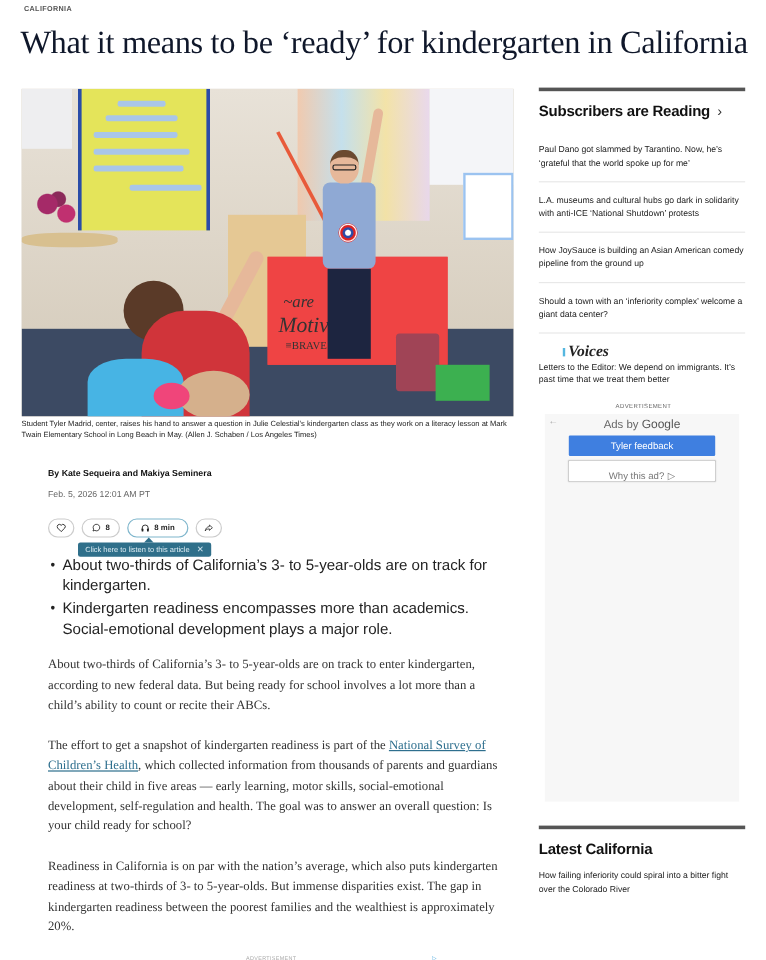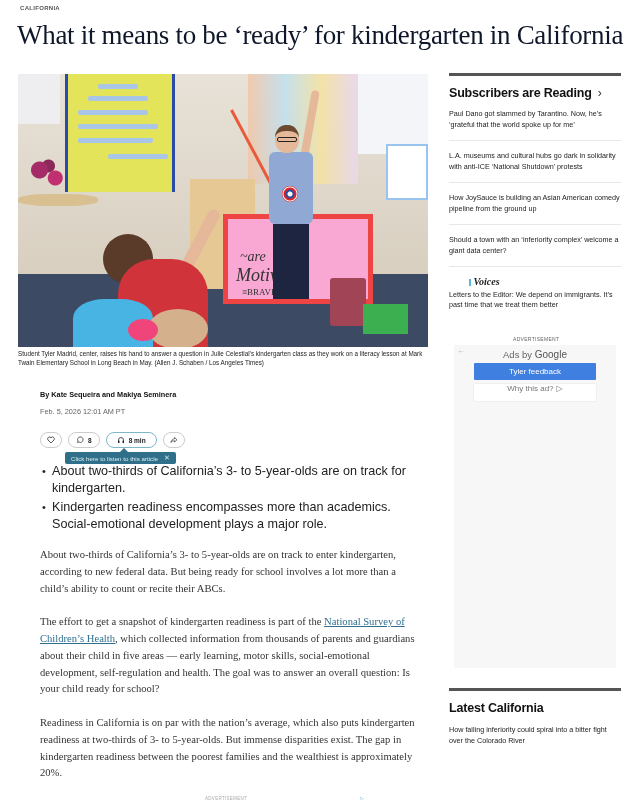--- a/index.html
+++ b/index.html
@@ -15,21 +15,21 @@
   .photo .floor { position: absolute; left: 0; top: 200px; width: 410px; height: 73px; background: #3c4a63; }
   .photo .whiteboard-l { position: absolute; left: 0; top: 0; width: 42px; height: 50px; background: #eeeef0; }
   .photo .chart-yellow { position: absolute; left: 47px; top: 0; width: 110px; height: 118px; background: #e4e45a; border-left: 3px solid #2a4ca8; border-right: 3px solid #2a4ca8; }
   .photo .chart-yellow i { position: absolute; left: 10px; height: 5px; background: #a9c6e8; border-radius: 2px; }
   .photo .whiteboard-r { position: absolute; left: 340px; top: 0; width: 70px; height: 80px; background: #f4f5f8; }
   .photo .posters { position: absolute; left: 230px; top: 0; width: 110px; height: 110px; background: linear-gradient(90deg,#f2c6a8,#bfe0f0,#f5e3a0,#e9d7f0); opacity: .85; }
   .photo .cards { position: absolute; left: 368px; top: 70px; width: 42px; height: 56px; background: #ffffff; border: 2px solid #9bc3f0; }
   .photo .shelf { position: absolute; left: 172px; top: 105px; width: 65px; height: 110px; background: #e5c894; }
   .photo .table { position: absolute; left: 0; top: 120px; width: 80px; height: 12px; background: #d8c090; border-radius: 40%; }
   .photo .flowers { position: absolute; left: 8px; top: 80px; width: 45px; height: 40px; background: radial-gradient(circle at 30% 40%, #a52a68 0 8px, transparent 9px), radial-gradient(circle at 65% 60%, #c03070 0 7px, transparent 8px), radial-gradient(circle at 50% 30%, #8b2a5a 0 6px, transparent 7px); }
-  .photo .banner { position: absolute; left: 205px; top: 140px; width: 150px; height: 90px; background: #f9a8d4; border: 5px solid #ef4444; }
+  .photo .banner { position: absolute; left: 205px; top: 140px; width: 150px; height: 90px; background: #ef4444; border: 1px solid #ef4444; }
   .photo .banner span { position: absolute; font-family: "Liberation Serif", serif; font-style: italic; color: #333; }
   .photo .boy-head { position: absolute; left: 257px; top: 51px; width: 24px; height: 28px; background: #e6b89a; border-radius: 45%; border-top: 6px solid #6b4a30; }
   .photo .boy-glasses { position: absolute; left: 259px; top: 63px; width: 20px; height: 5px; border: 1px solid #222; border-radius: 2px; }
   .photo .boy-shirt { position: absolute; left: 251px; top: 78px; width: 44px; height: 72px; background: #8fa9d4; border-radius: 6px; }
   .photo .shield { position: absolute; left: 264px; top: 112px; width: 16px; height: 16px; border-radius: 50%; background: radial-gradient(circle, #ffffff 0 2px, #2a4ca8 3px 4px, #d22 5px 6px, #fff 7px, #d22 8px); }
   .photo .boy-pants { position: absolute; left: 255px; top: 150px; width: 36px; height: 75px; background: #1d2540; }
   .photo .arm-up { position: absolute; left: 288px; top: 16px; width: 8px; height: 68px; background: #e6b89a; transform: rotate(10deg); border-radius: 4px; }
   .photo .stick { position: absolute; left: 212px; top: 36px; width: 3px; height: 85px; background: #e85a3a; transform: rotate(-28deg); transform-origin: top; }
   .photo .kid1 { position: absolute; left: 85px; top: 160px; width: 50px; height: 50px; background: #5a3a28; border-radius: 50%; }
   .photo .kid2 { position: absolute; left: 100px; top: 185px; width: 90px; height: 88px; background: #d0343a; border-radius: 40% 40% 0 0; }
@@ -65,31 +65,31 @@
   .ad-label-bottom { position: absolute; left: 205px; top: 796px; font-size: 4.5px; color: #aaa; letter-spacing: .3px; }
   .ad-choice-bottom { position: absolute; left: 360px; top: 795px; width: 5px; height: 5px; color: #5ab0e0; font-size: 5px; }
 
   
   .rail { position: absolute; left: 449px; width: 172px; }
   .rail-rule { height: 3px; background: #555; }
   .rail-title { font-size: 12.5px; font-weight: bold; color: #111; letter-spacing: -0.2px; display: flex; align-items: center; gap: 6px; }
   .rail-title .chev { font-weight: normal; font-size: 12px; color: #333; }
   .rail-item { font-size: 7.2px; line-height: 10.5px; color: #222; padding: 10px 0; border-bottom: 1px solid #e8e8e8; }
   .rail-item:last-child { border-bottom: none; }
-  .rail-item .tag { font-family: "Liberation Serif", serif; font-style: italic; font-weight: bold; font-size: 10px; color: #222; display: flex; align-items: center; gap: 3px; margin-bottom: 2px; padding-left: 20px; }
+  .rail-item .tag { font-family: "Liberation Serif", serif; font-style: italic; font-weight: bold; font-size: 13px; color: #222; display: flex; align-items: center; gap: 3px; margin-bottom: 2px; padding-left: 20px; }
   .rail-item .tag::before { content: ""; width: 1.5px; height: 7px; background: #55b7e0; display: inline-block; }
   .rail-item .time { font-size: 5px; color: #777; margin-top: 4px; }
 
   .rail-ad-label { position: absolute; left: 513px; top: 336px; font-size: 5px; color: #666; letter-spacing: .3px; }
   .rail-ad { position: absolute; left: 454px; top: 345px; width: 162px; height: 323px; background: #f7f7f7; }
   .rail-ad .back { position: absolute; left: 3px; top: 1px; font-size: 8px; color: #aaa; }
   .rail-ad .ads-by { position: absolute; left: 0; width: 162px; top: 4px; text-align: center; font-size: 9.5px; color: #666; }
   .rail-ad .ads-by b { font-weight: normal; font-size: 10px; color: #555; margin-top: 20px; }
   .rail-ad .send { position: absolute; left: 20px; top: 18px; width: 122px; height: 17px; background: #3f7fe0; color: #fff; font-size: 8px; display: flex; align-items: center; justify-content: center; border-radius: 1px; }
-  .rail-ad .why { position: absolute; left: 20px; top: 39px; width: 122px; height: 17px; background: #fff; color: #777; font-size: 8px; display: flex; align-items: flex-start; justify-content: center; gap: 3px; box-shadow: 0 0 1px #bbb; border-radius: 1px; }
+  .rail-ad .why { position: absolute; left: 20px; top: 39px; width: 122px; height: 17px; background: #fff; color: #777; font-size: 8px; display: flex; align-items: flex-end; justify-content: center; gap: 3px; box-shadow: 0 0 1px #bbb; border-radius: 1px; }
 </style>
 </head>
 <body>
 
 <div class="kicker">CALIFORNIA</div>
 <h1 class="headline">What it means to be ‘ready’ for kindergarten in California</h1>
 
 <div class="photo" title="Kindergarten student raising his hand in a classroom">
   <div class="wall"></div>
   <div class="floor"></div>
@@ -180,21 +180,21 @@
 
 <div class="ad-label-bottom">ADVERTISEMENT</div>
 <div class="ad-choice-bottom">▷</div>
 
 <div class="rail" style="top:73px;">
   <div class="rail-rule"></div>
   <div class="rail-title" style="margin-top:10px;">
     <span>Subscribers are Reading</span>
     <span class="chev">›</span>
   </div>
-  <div style="margin-top:3px;">
+  <div style="margin-top:14px;">
     <div class="rail-item" style="padding-top:6px;"><span>Paul Dano got slammed by Tarantino. Now, he’s ‘grateful that the world spoke up for me’</span></div>
     <div class="rail-item"><span>L.A. museums and cultural hubs go dark in solidarity with anti-ICE ‘National Shutdown’ protests</span></div>
     <div class="rail-item"><span>How JoySauce is building an Asian American comedy pipeline from the ground up</span></div>
     <div class="rail-item"><span>Should a town with an ‘inferiority complex’ welcome a giant data center?</span></div>
     <div class="rail-item">
       <div class="tag">Voices</div>
       <span>Letters to the Editor: We depend on immigrants. It’s past time that we treat them better</span>
     </div>
   </div>
 </div>

